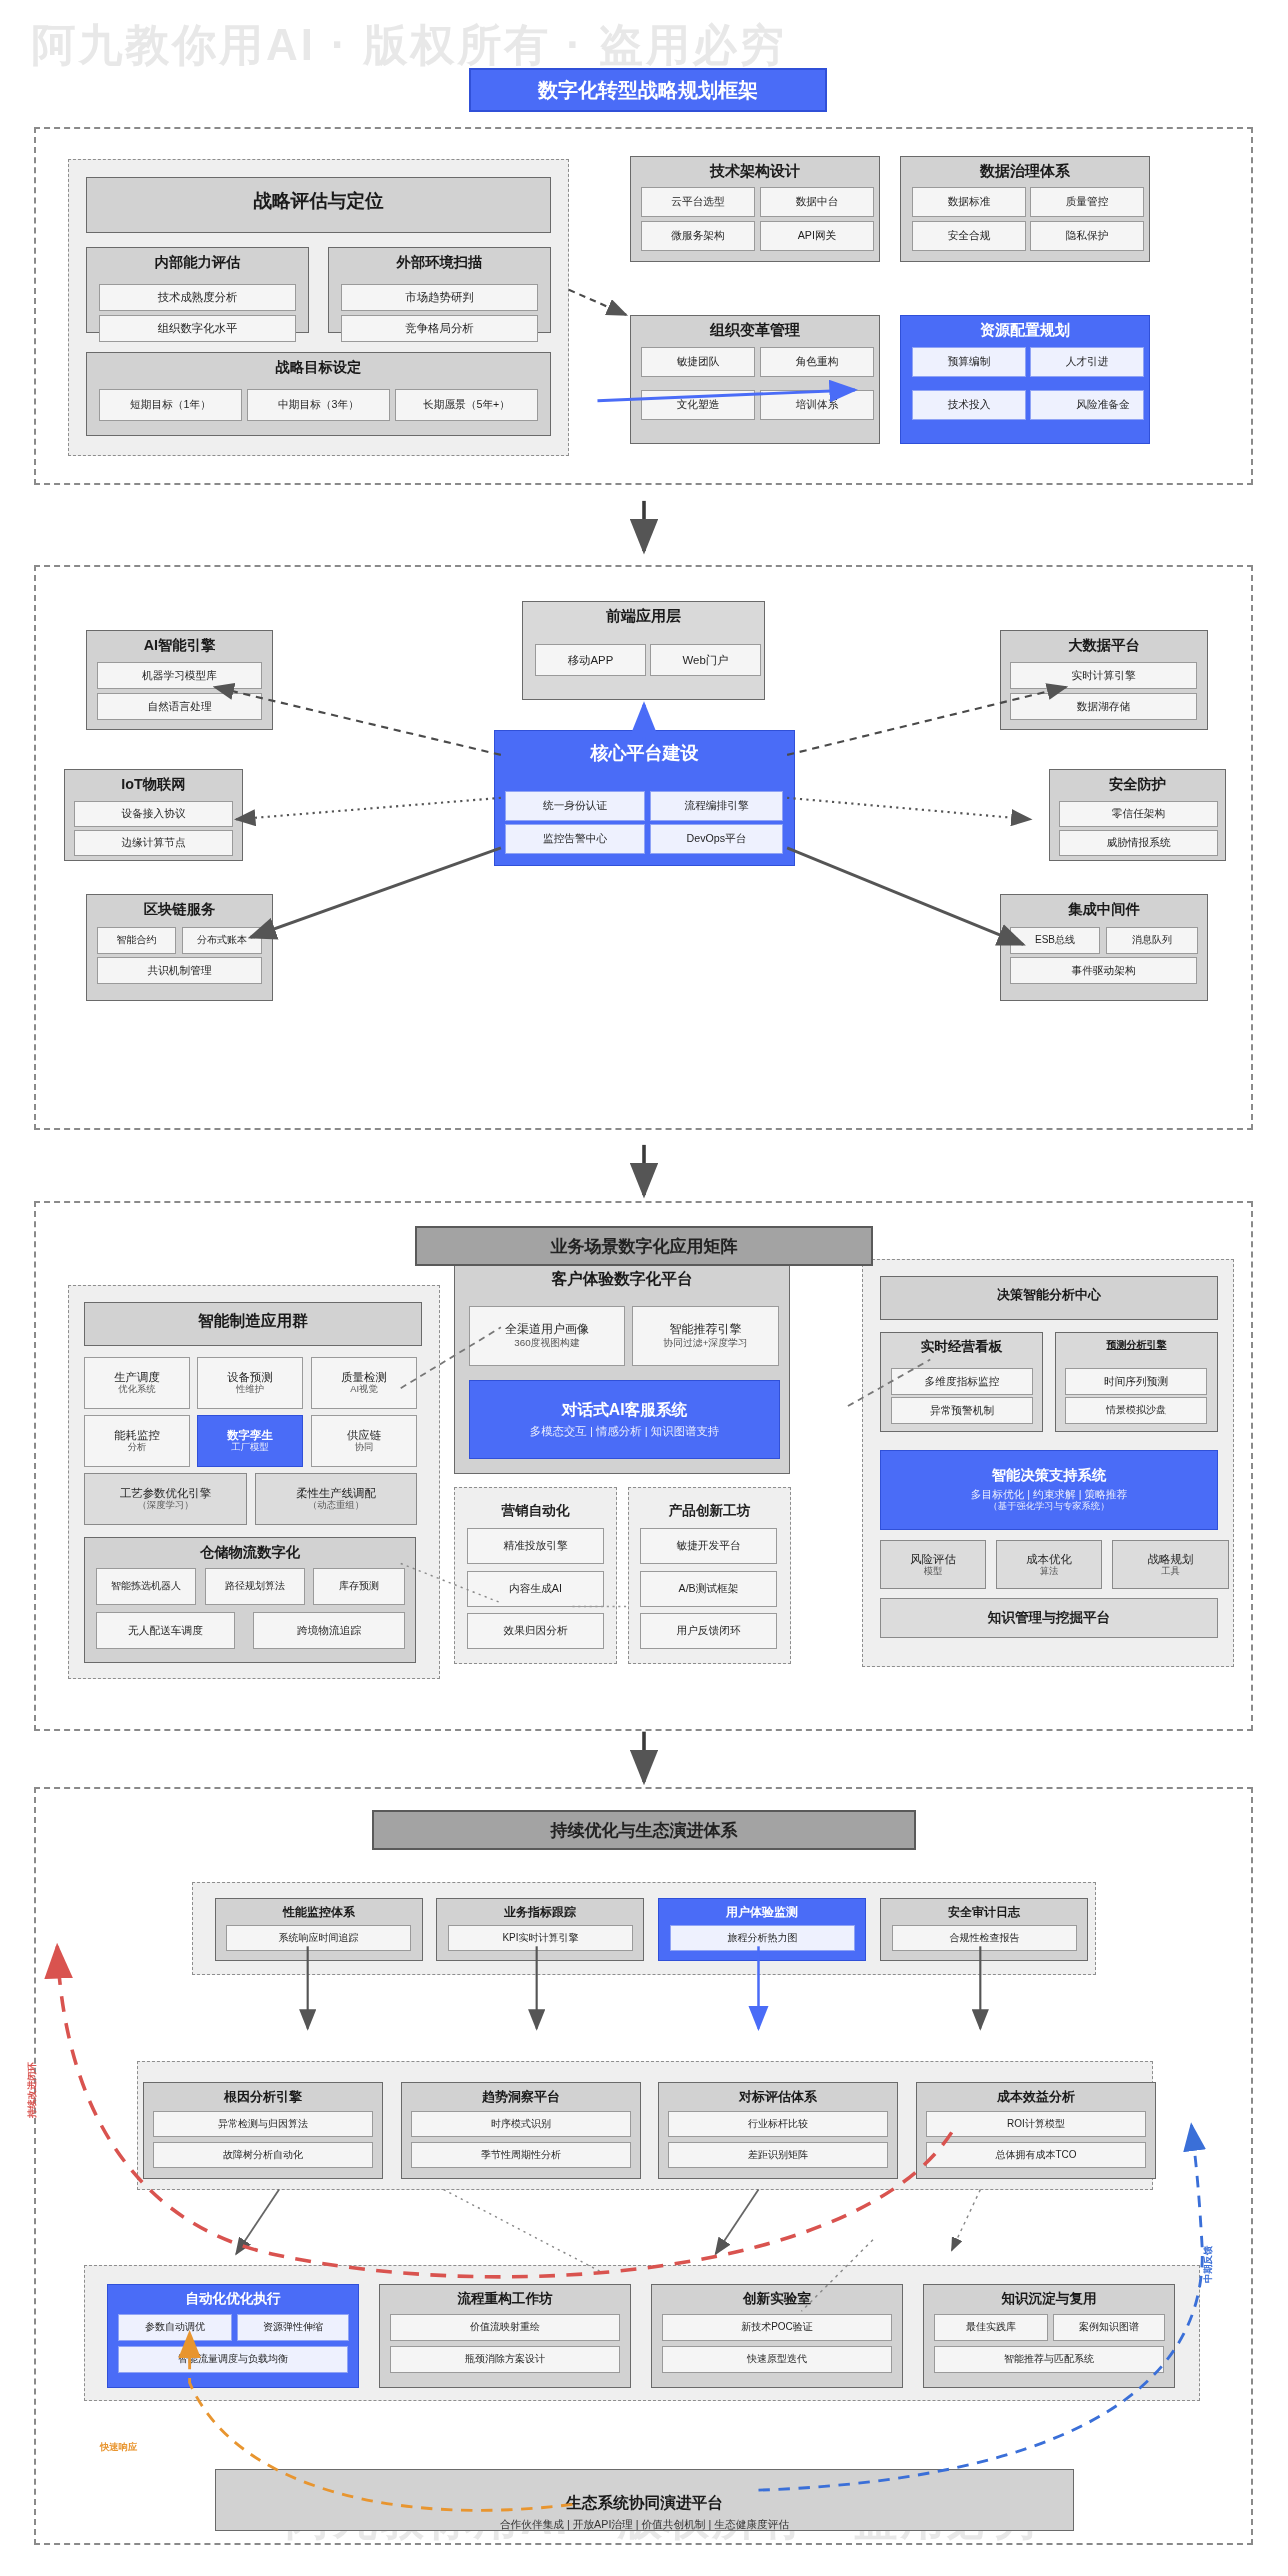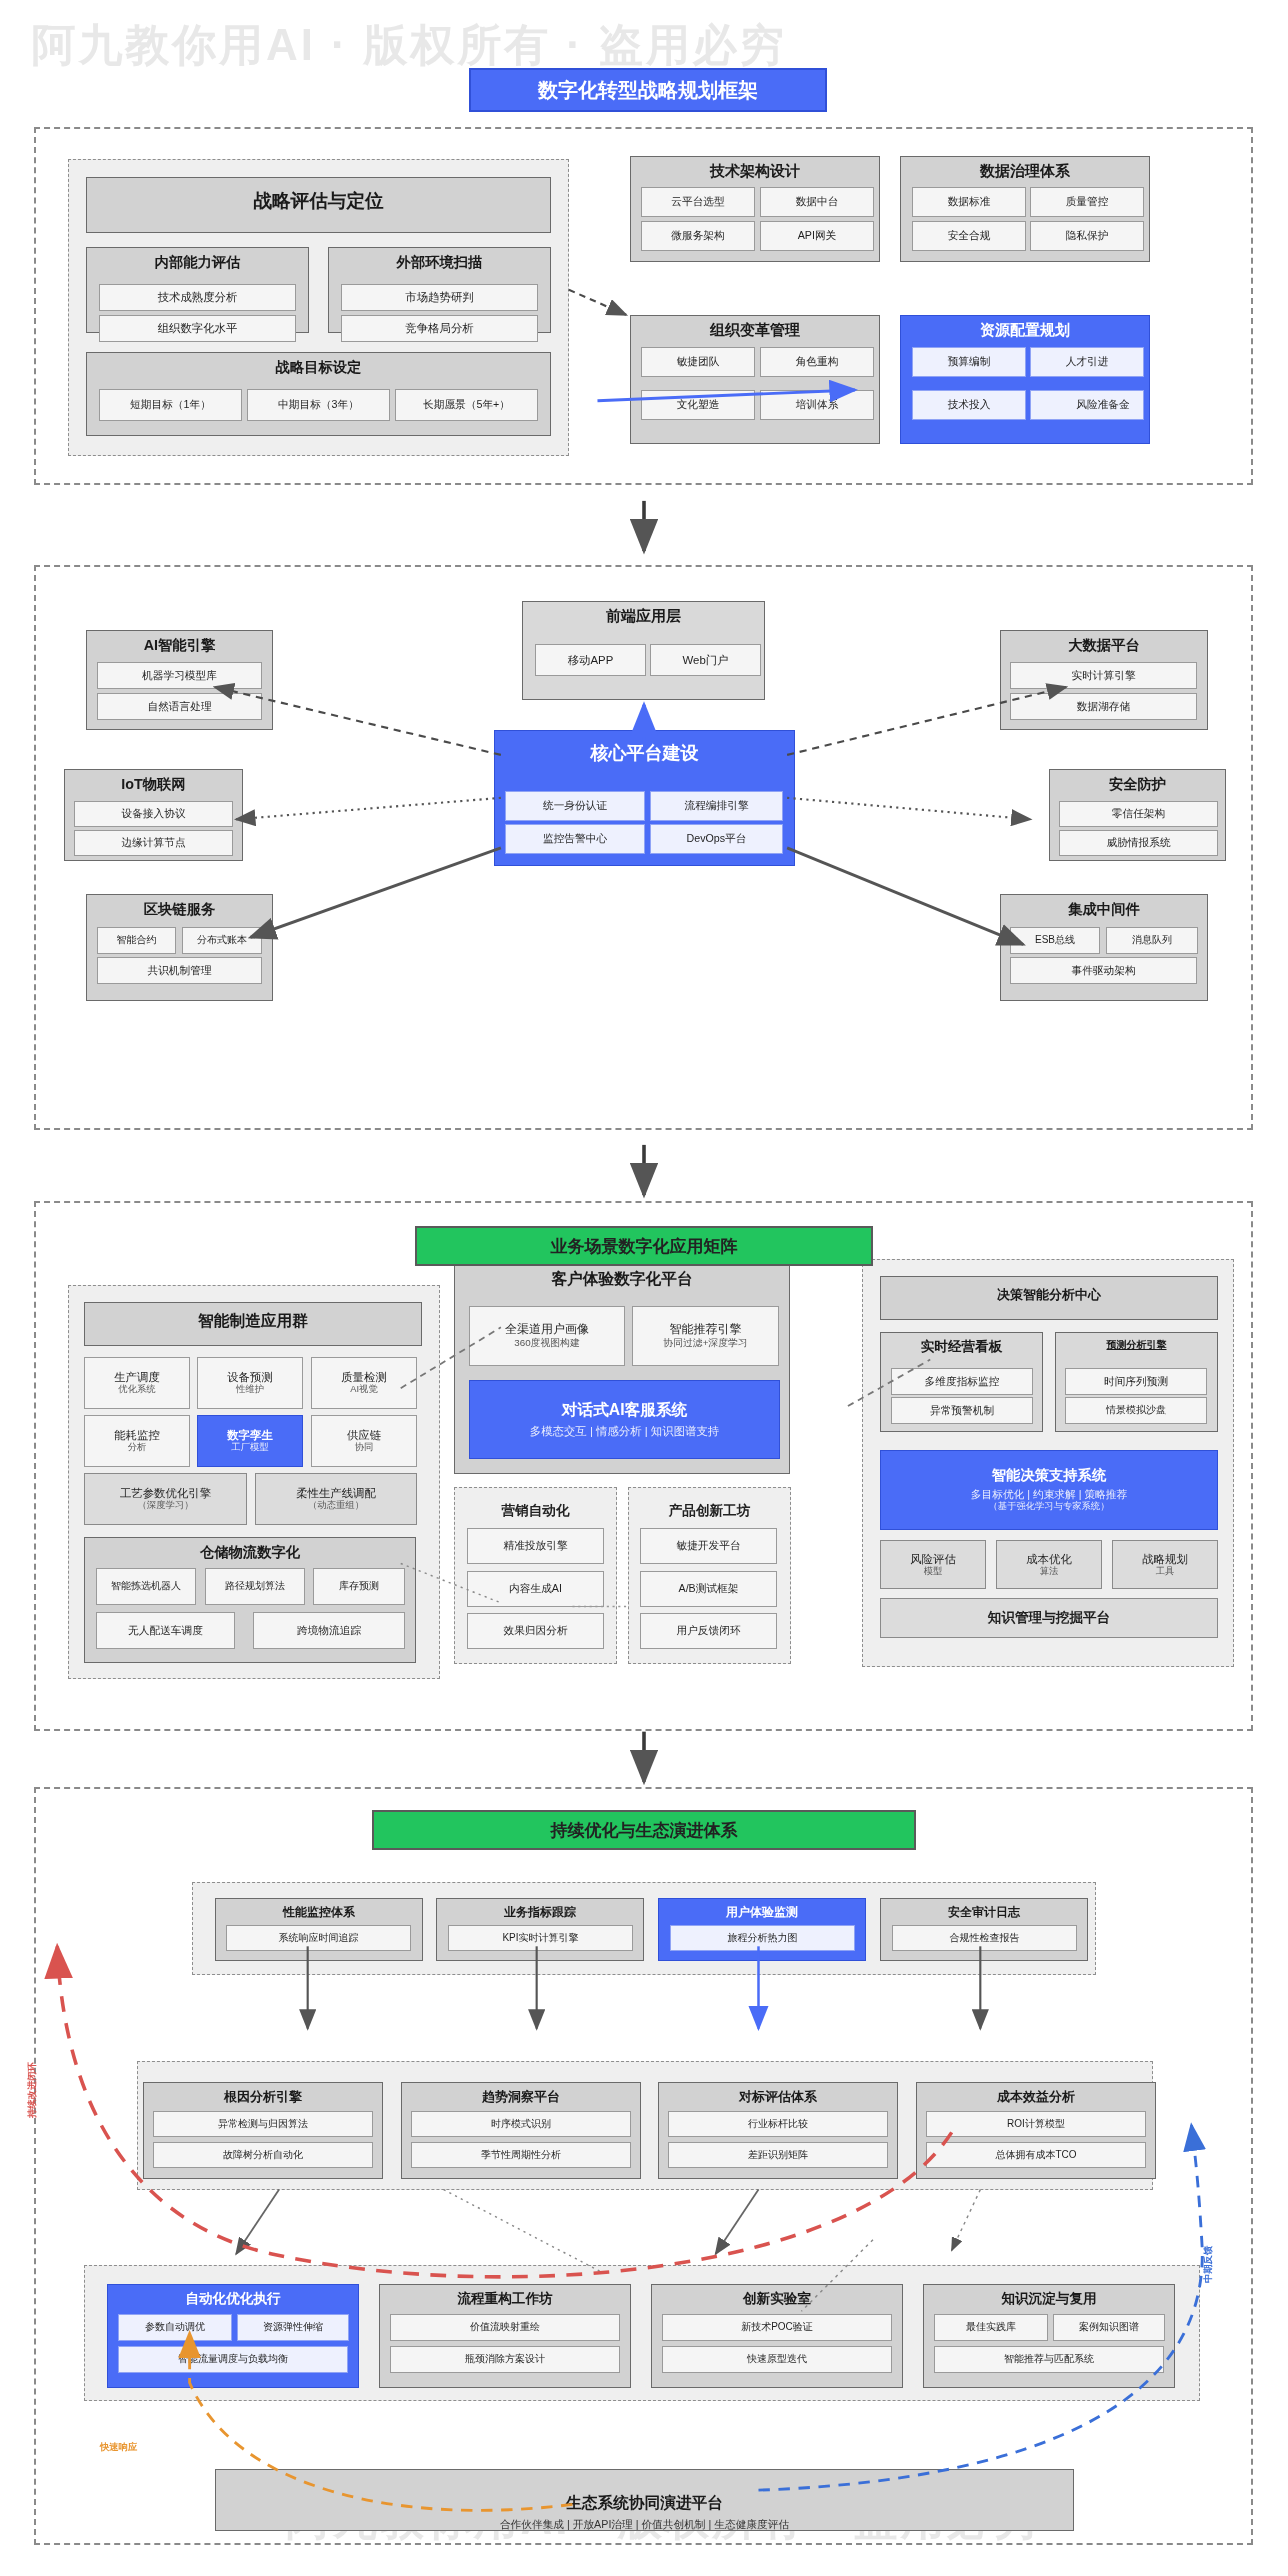--- a/index.html
+++ b/index.html
@@ -28,21 +28,21 @@
 
   
   .section {
     position:absolute;
     border:2.1px dashed #8a8a8a;
     background:transparent;
     z-index:1;
   }
   .sec-title {
     position:absolute;
-    background:#22c55e;
+    background:#a3a3a3;
     border:2.1px solid #5a5a5a;
     font-weight:700;
     display:flex; align-items:center; justify-content:center;
     text-align:center;
     z-index:4;
   }
   .sec-title.blue {
     background:#4a6cf7;
     border-color:#3050d8;
     color:#fff;
@@ -400,21 +400,21 @@
 </div>
 
 <div class="leaf grey" style="left:880px;top:1540px;width:106px;height:49px;font-size:11.4px;">
   <span>风险评估</span>
   <span class="l2">模型</span>
 </div>
 <div class="leaf grey" style="left:996px;top:1540px;width:106px;height:49px;font-size:11.4px;">
   <span>成本优化</span>
   <span class="l2">算法</span>
 </div>
-<div class="leaf grey" style="left:1112px;top:1540px;width:106px;height:49px;font-size:11.4px;">
+<div class="leaf grey" style="left:1112px;top:1540px;width:117px;height:49px;font-size:11.4px;">
   <span>战略规划</span>
   <span class="l2">工具</span>
 </div>
 <div class="leaf grey" style="left:880px;top:1598px;width:338px;height:40px;font-size:13.6px;font-weight:700;">知识管理与挖掘平台</div>
 
 <div class="section" style="left:34px;top:1787px;width:1219px;height:758px;"></div>
 
 <div class="sec-title" style="left:372px;top:1810px;width:544px;height:40px;font-size:17px;">持续优化与生态演进体系</div>
 
 <div class="grp dash" style="left:192px;top:1882px;width:904px;height:93px;"></div>

